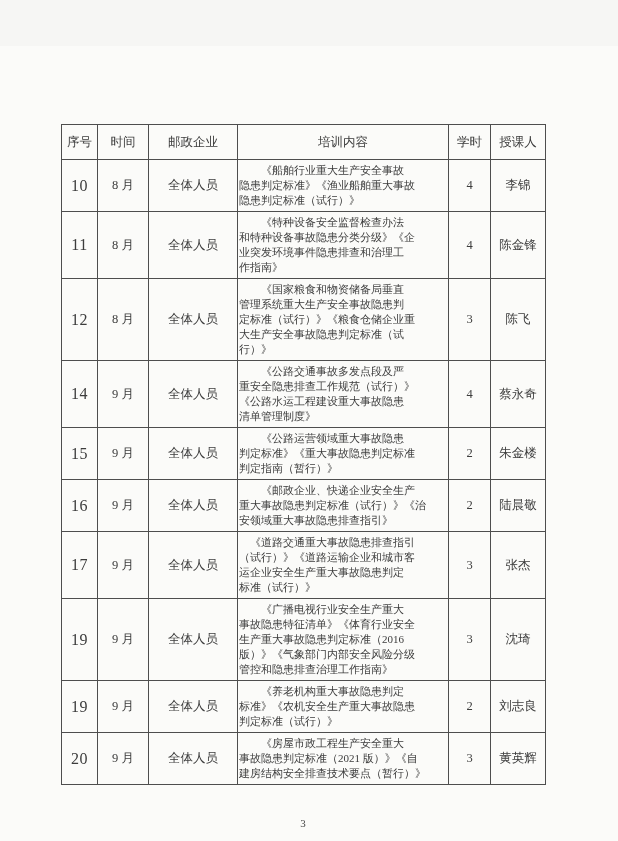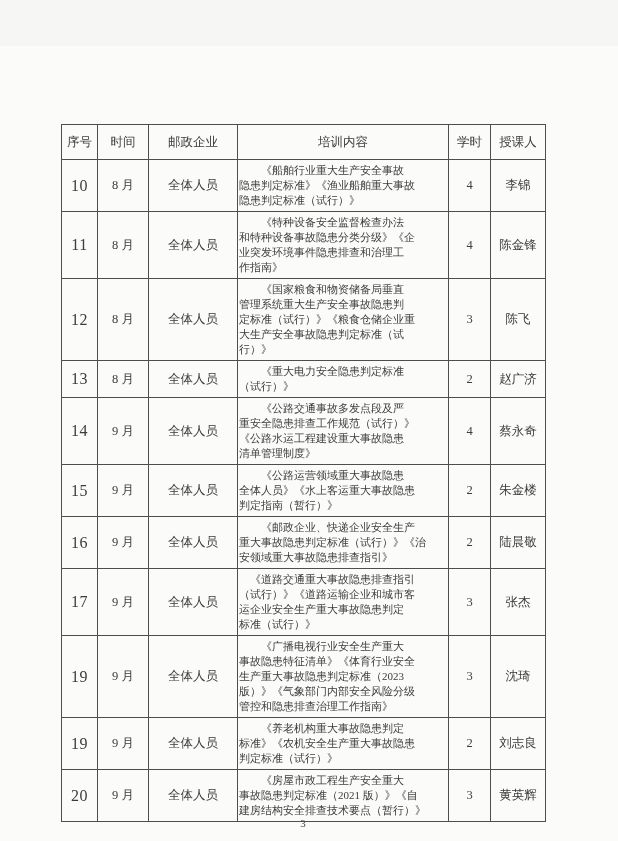--- a/index.html
+++ b/index.html
@@ -111,45 +111,36 @@
         <td>全体人员</td>
         <td class="content">　　《国家粮食和物资储备局垂直
 管理系统重大生产安全事故隐患判
 定标准（试行）》《粮食仓储企业重
 大生产安全事故隐患判定标准（试
 行）》</td>
         <td>3</td>
         <td>陈飞</td>
       </tr>
       <tr>
-        <td class="num">13</td>
-        <td>8 月</td>
-        <td>全体人员</td>
-        <td class="content">　　《重大电力安全隐患判定标准
-（试行）》</td>
-        <td>2</td>
-        <td>赵广济</td>
-      </tr>
-      <tr>
         <td class="num">14</td>
         <td>9 月</td>
         <td>全体人员</td>
         <td class="content">　　《公路交通事故多发点段及严
 重安全隐患排查工作规范（试行）》
 《公路水运工程建设重大事故隐患
 清单管理制度》</td>
         <td>4</td>
         <td>蔡永奇</td>
       </tr>
       <tr>
         <td class="num">15</td>
         <td>9 月</td>
         <td>全体人员</td>
         <td class="content">　　《公路运营领域重大事故隐患
-全体人员》《水上客运重大事故隐患
+判定标准》《重大事故隐患判定标准
 判定指南（暂行）》</td>
         <td>2</td>
         <td>朱金楼</td>
       </tr>
       <tr>
         <td class="num">16</td>
         <td>9 月</td>
         <td>全体人员</td>
         <td class="content">　　《邮政企业、快递企业安全生产
 重大事故隐患判定标准（试行）》《治
@@ -167,21 +158,21 @@
 标准（试行）》</td>
         <td>3</td>
         <td>张杰</td>
       </tr>
       <tr>
         <td class="num">19</td>
         <td>9 月</td>
         <td>全体人员</td>
         <td class="content">　　《广播电视行业安全生产重大
 事故隐患特征清单》《体育行业安全
-生产重大事故隐患判定标准（2023
+生产重大事故隐患判定标准（2016
 版）》《气象部门内部安全风险分级
 管控和隐患排查治理工作指南》</td>
         <td>3</td>
         <td>沈琦</td>
       </tr>
       <tr>
         <td class="num">19</td>
         <td>9 月</td>
         <td>全体人员</td>
         <td class="content">　　《养老机构重大事故隐患判定

